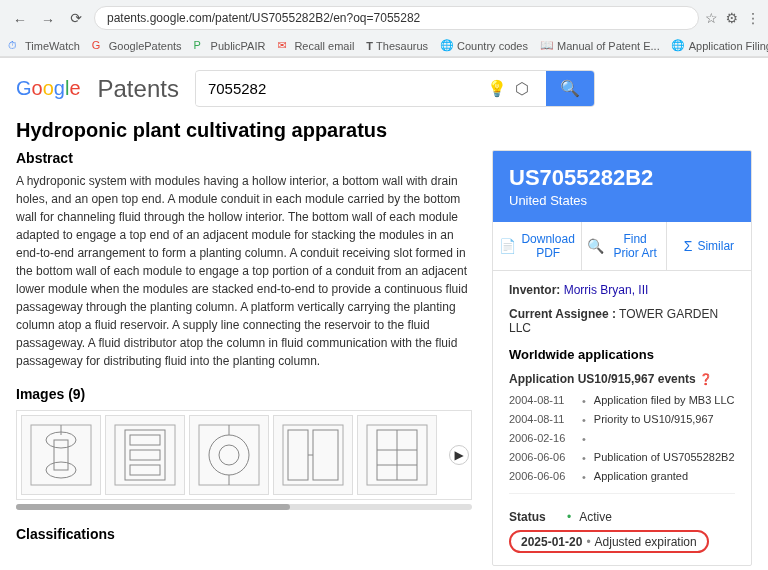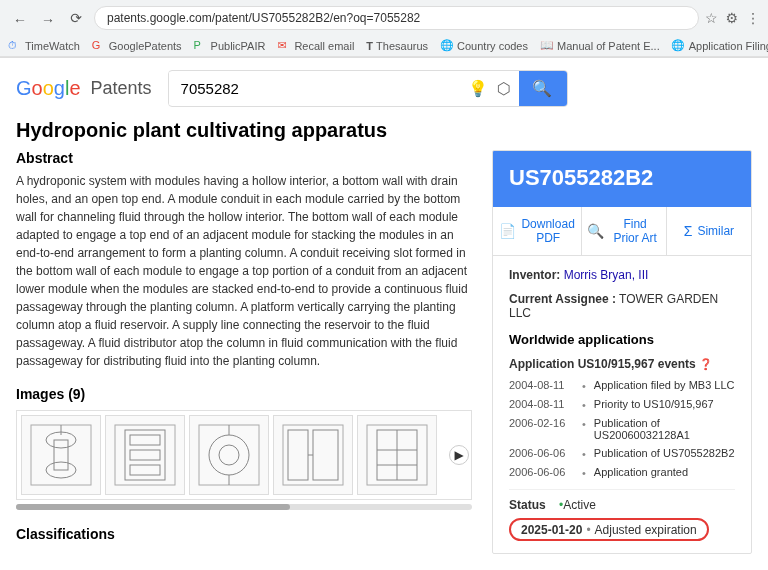--- a/index.html
+++ b/index.html
@@ -24,23 +24,23 @@
 
     
     .page-header { padding: 12px 16px 0 16px; display: flex; align-items: center; gap: 16px; }
     .google-patents-logo { display: flex; align-items: center; gap: 4px; font-size: 20px; }
     .logo-g { color: #4285f4; }
     .logo-o1 { color: #ea4335; }
     .logo-o2 { color: #fbbc05; }
     .logo-g2 { color: #4285f4; }
     .logo-l { color: #34a853; }
     .logo-e { color: #ea4335; }
-    .logo-patents { color: #555; font-weight: normal; font-size: 18px; margin-left: 6px; }
-
-    .search-bar { flex: 1; display: flex; align-items: center; border: 1px solid #ddd; border-radius: 4px; overflow: hidden; max-width: 400px; }
+    .logo-patents { color: #555; font-weight: normal; font-size: 24px; margin-left: 13px; }
+
+    .search-bar { flex: 1; display: flex; align-items: center; border: 1px solid #ddd; border-radius: 4px; overflow: hidden; max-width: 400px; gap: 9px; }
     .search-input { flex: 1; padding: 8px 12px; border: none; outline: none; font-size: 15px; }
     .search-icons { display: flex; align-items: center; gap: 8px; padding: 0 8px; }
     .search-icon-btn { background: none; border: none; cursor: pointer; color: #666; font-size: 16px; }
     .search-btn { background: #4285f4; color: white; border: none; padding: 8px 14px; cursor: pointer; font-size: 16px; height: 100%; }
 
     
     .patent-title { font-size: 20px; font-weight: bold; color: #000; padding: 12px 8px 8px 16px; }
 
     
     .main-content { display: flex; padding: 0 16px; gap: 20px; }
@@ -77,21 +77,21 @@
     .year-links { display: flex; gap: 8px; font-size: 12px; margin-bottom: 12px; }
 
     .events-section { margin-top: 10px; }
     .events-title { font-size: 12px; font-weight: bold; margin-bottom: 8px; display: flex; align-items: center; gap: 4px; }
     .events-help { color: #666; font-size: 11px; cursor: pointer; }
     .event-row { display: flex; gap: 8px; font-size: 11px; margin-bottom: 6px; align-items: flex-start; }
     .event-date { color: #555; min-width: 65px; flex-shrink: 0; }
     .event-dot { color: #888; flex-shrink: 0; margin-top: 1px; }
     .event-desc { color: #333; flex: 1; }
 
-    .status-row { display: flex; align-items: center; gap: 0; font-size: 12px; margin-top: 10px; padding-top: 8px; border-top: 1px solid #f0f0f0; }
+    .status-row { display: flex; align-items: center; gap: 8px; font-size: 12px; margin-top: 10px; padding-top: 16px; border-top: 1px solid #f0f0f0; }
     .status-label { font-weight: bold; color: #333; min-width: 50px; }
     .status-dot { color: #34a853; }
     .status-value { color: #333; }
 
     .expiry-row { display: flex; align-items: center; gap: 8px; font-size: 12px; margin-top: 6px; }
     .expiry-date { color: #333; font-weight: bold; }
     .expiry-desc { color: #333; }
     .expiry-circle { display: inline-flex; align-items: center; gap: 4px; border: 2px solid #e53935; border-radius: 20px; padding: 2px 10px; }
 
     
@@ -243,20 +243,21 @@
 
     <div class="classifications-section">
       <div class="section-heading">Classifications</div>
     </div>
   </div>
 
   <div class="right-col">
     <div class="patent-panel">
       <div class="panel-header">
         <div class="panel-patent-num">US7055282B2</div>
+        <div class="panel-country">United States</div>
       </div>
       <div class="panel-actions">
         <button class="panel-action-btn">
           <span class="panel-action-icon">📄</span>
           <span>Download PDF</span>
         </button>
         <button class="panel-action-btn">
           <span class="panel-action-icon">🔍</span>
           <span>Find Prior Art</span>
         </button>
@@ -291,21 +292,20 @@
             <span class="event-desc">Application filed by MB3 LLC</span>
           </div>
           <div class="event-row">
             <span class="event-date">2004-08-11</span>
             <span class="event-dot">•</span>
             <span class="event-desc">Priority to US10/915,967</span>
           </div>
           <div class="event-row">
             <span class="event-date">2006-02-16</span>
             <span class="event-dot">•</span>
-            <span class="event-desc">Publication of US20060032128A1</span>
           </div>
           <div class="event-row">
             <span class="event-date">2006-06-06</span>
             <span class="event-dot">•</span>
             <span class="event-desc">Publication of US7055282B2</span>
           </div>
           <div class="event-row">
             <span class="event-date">2006-06-06</span>
             <span class="event-dot">•</span>
             <span class="event-desc">Application granted</span>

